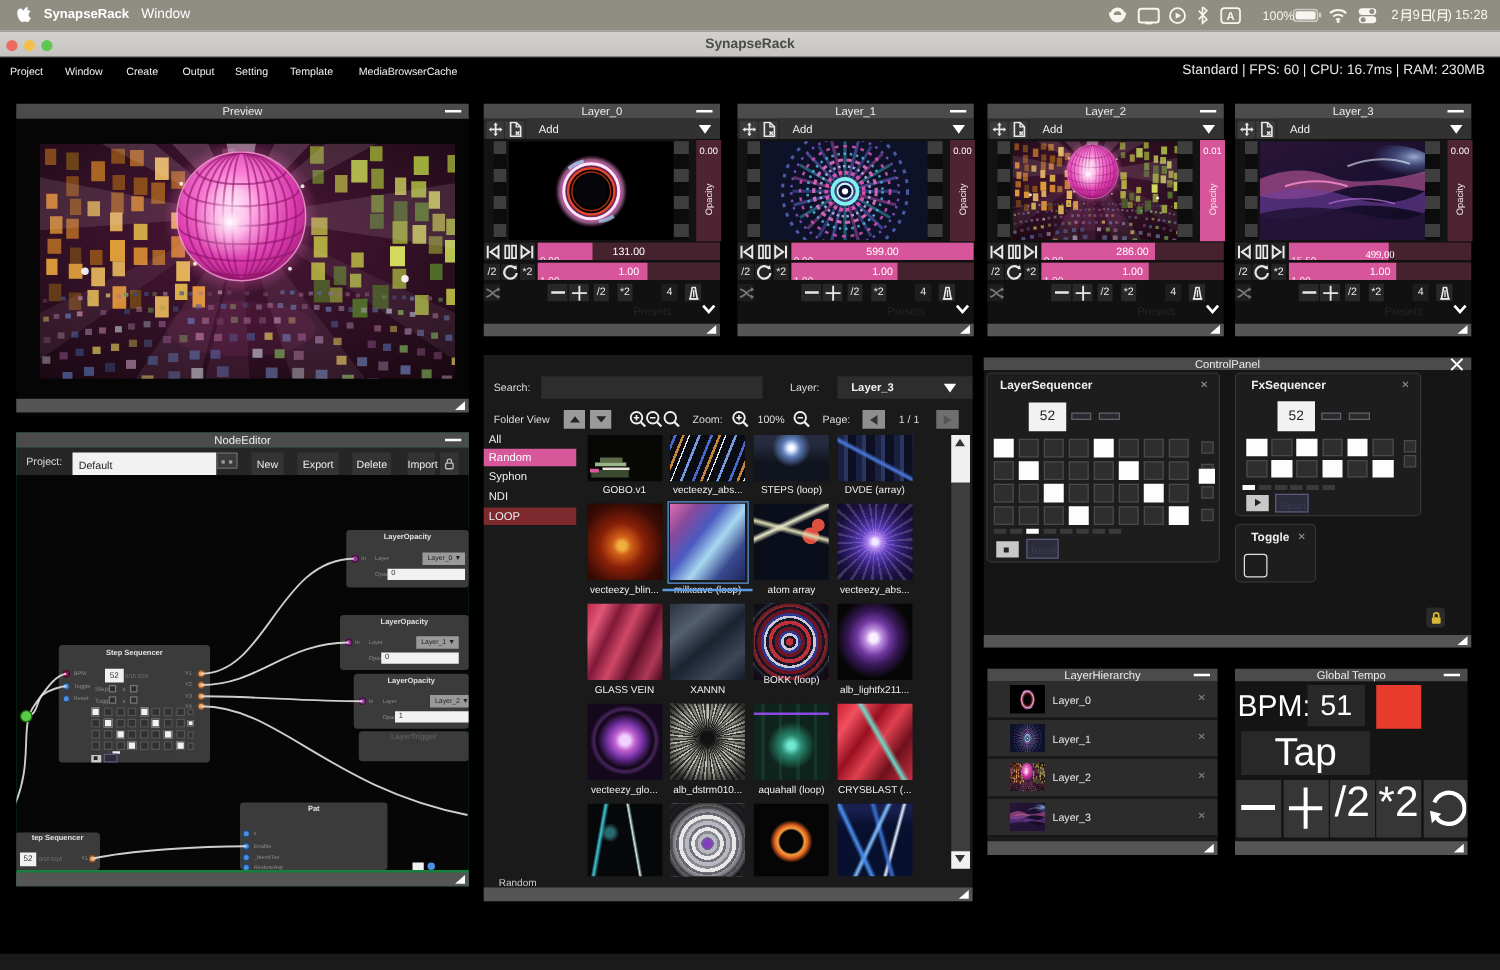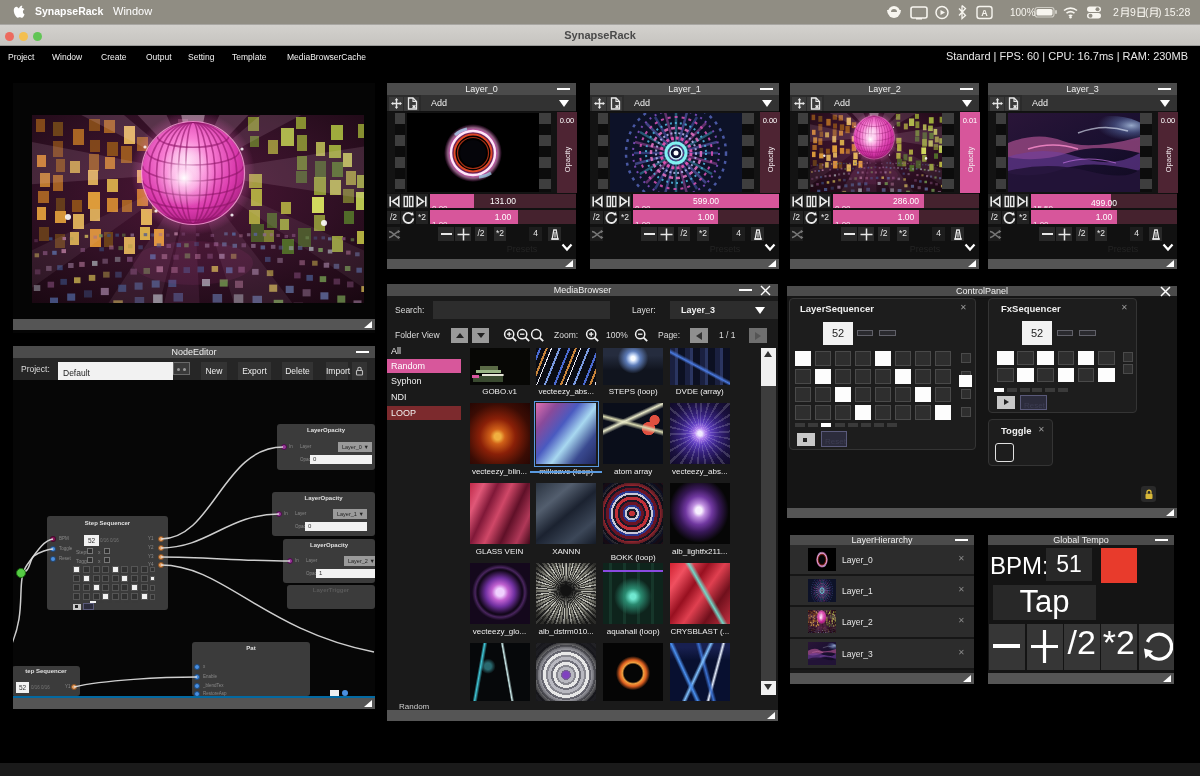--- a/index.html
+++ b/index.html
@@ -451,28 +451,29 @@
 <div class="ab" style="left:101px;top:52px;font-size:8.5px;color:#f2f2f2;">Create</div>
 <div class="ab" style="left:146px;top:52px;font-size:8.5px;color:#f2f2f2;">Output</div>
 <div class="ab" style="left:188px;top:52px;font-size:8.5px;color:#f2f2f2;">Setting</div>
 <div class="ab" style="left:232px;top:52px;font-size:8.5px;color:#f2f2f2;">Template</div>
 <div class="ab" style="left:287px;top:52px;font-size:8.5px;color:#f2f2f2;">MediaBrowserCache</div>
 <div class="ab" style="left:900px;top:50px;width:288px;text-align:right;font-size:11px;color:#e8e8e8;">Standard&nbsp;|&nbsp;FPS: 60&nbsp;|&nbsp;CPU: 16.7ms&nbsp;|&nbsp;RAM: 230MB</div>
 <div class="ab" style="left:0px;top:763px;width:1200px;height:13px;background:#1a1a1a;"></div>
 <div class="ab" style="left:13px;top:83px;width:362px;height:250px;background:#0a0a0a;"></div>
 <div class="ab" style="left:13px;top:83px;width:362px;height:12px;"></div>
 <div class="panel" style="left:13px;top:83px;width:362px;height:250px;background:#050505;">
+<div class="ptitle">Preview<div class="pdash" style="right:6px;"></div></div>
 <svg class="ab" style="left:19px;top:32px" width="332" height="188" viewBox="0 0 332 188">
       <use href="#disco"></use>
     </svg>
 <div class="pbot" style="bottom:3px;">
       <div class="tri"></div>
     </div>
 </div>
-<div class="panel" style="left:13px;top:346px;width:362px;height:363px;background:#0369a1;">
+<div class="panel" style="left:13px;top:346px;width:362px;height:363px;background:#15803d;">
 <div class="ptitle">NodeEditor<div class="pdash" style="right:6px;"></div></div>
 <div class="ab" style="left:0px;top:12px;width:362px;height:22px;background:#262626;"></div>
 <div class="ab" style="left:8px;top:18px;font-size:8.5px;color:#ddd;">Project:</div>
 <div class="ab" style="left:45px;top:15.5px;width:115px;height:18px;background:#f2f2f2;line-height:18px;"><span style="font-size:8.5px;color:#222;margin-left:5px;">Default</span></div>
 <div class="ab" style="left:160px;top:15.5px;width:17px;height:13px;background:#3a3a3a;border:1px solid #6a6a6a;">
       <div class="ab" style="left:3px;top:5px;width:3px;height:3px;background:#999;border-radius:50%;"></div>
       <div class="ab" style="left:9px;top:5px;width:3px;height:3px;background:#999;border-radius:50%;"></div>
     </div>
 <div class="ab" style="left:188px;top:15.5px;width:26px;height:18px;background:#333;color:#eee;font-size:8.5px;text-align:center;line-height:18px;">New</div>
 <div class="ab" style="left:225px;top:15.5px;width:33px;height:18px;background:#333;color:#eee;font-size:8.5px;text-align:center;line-height:18px;">Export</div>
@@ -950,21 +951,21 @@
         <rect x="7.6" y="1.5" width="3.2" height="10" fill="none" stroke="#e8e8e8" stroke-width="1.4"></rect>
       </svg>
     </div>
 <div class="ab" style="left:27.5px;top:111px;width:13px;height:13.5px;background:#232323;padding:0.5px 0 0 0.5px;">
       <svg width="13" height="13" viewBox="0 0 13 13">
         <path d="M10.8 1.5 V11.5 M2.2 2 L8.5 6.5 L2.2 11 Z" fill="none" stroke="#e8e8e8" stroke-width="1.6"></path>
       </svg>
     </div>
 <div class="ab" style="left:43px;top:110.8px;width:146px;height:14px;background:#45222e;overflow:hidden;">
 <div class="ab" style="left:0;top:0;width:55%;height:14px;background:#d7569b;"></div>
-<div class="ab" style="left:0;top:4px;width:100%;text-align:center;font-size:8.5px;color:#fff;">499.00</div>
+<div class="ab" style="left:0;top:4px;width:100%;text-align:center;font-size:8.5px;color:#fff;font-family:Liberation Serif, serif;">499.00</div>
 <div class="ab" style="left:2px;top:10px;font-size:8px;color:#fff;opacity:0.85;">15.50</div>
 </div>
 <div class="ab" style="left:0px;top:127.5px;width:13px;height:13.5px;background:#232323;color:#e8e8e8;font-size:8.5px;text-align:center;line-height:13.5px;">/2</div>
 <div class="ab" style="left:14px;top:127.5px;width:13px;height:13.5px;background:#232323;padding:0.5px 0 0 0.5px;">
       <svg width="13" height="13" viewBox="0 0 13 13">
         <path d="M10.6 4.2 A5 5 0 1 0 11.4 7.4" fill="none" stroke="#e8e8e8" stroke-width="1.8"></path>
         <path d="M8.2 3.2 L11.6 4.6 L11 1.2 Z" fill="#e8e8e8"></path>
       </svg>
     </div>
 <div class="ab" style="left:29px;top:127.5px;width:12px;height:13.5px;background:#232323;color:#e8e8e8;font-size:8.5px;text-align:center;line-height:13.5px;">*2</div>
@@ -999,23 +1000,20 @@
     </div>
 <div class="ab" style="left:100px;top:161px;width:70px;text-align:center;font-size:9px;color:#242424;">Presets</div>
 <svg class="ab" style="left:174px;top:160px" width="12" height="9" viewBox="0 0 12 9">
       <path d="M1.5 1.5 L6 6.5 L10.5 1.5" fill="none" stroke="#fff" stroke-width="2.2"></path>
     </svg>
 <div class="pbot" style="height:10.5px;">
       <div class="tri"></div>
     </div>
 </div>
 <div class="panel" style="left:387px;top:284px;width:391px;height:437px;background:#1a1a1a;">
-<div class="ptitle">MediaBrowser<div class="pdash" style="right:26px;"></div><svg class="ab" style="right:7px;top:1px" width="11" height="11" viewBox="0 0 11 11">
-        <path d="M1 1 L10 10 M10 1 L1 10" stroke="#fff" stroke-width="1.4"></path>
-      </svg></div>
 <div class="ab" style="left:8px;top:21px;font-size:8.5px;color:#ddd;">Search:</div>
 <div class="ab" style="left:46px;top:17px;width:177px;height:18px;background:#2d2d2d;"></div>
 <div class="ab" style="left:245px;top:21px;font-size:8.5px;color:#ddd;">Layer:</div>
 <div class="ab" style="left:283px;top:17px;width:108px;height:18px;background:#2d2d2d;color:#f0f0f0;font-size:9px;font-weight:bold;line-height:18px;padding-left:11px;">Layer_3</div>
 <div class="ab" style="left:368px;top:23px;width:0;height:0;border-left:5px solid transparent;border-right:5px solid transparent;border-top:7px solid #fff;"></div>
 <div class="ab" style="left:8px;top:46px;font-size:8.5px;color:#ddd;">Folder View</div>
 <div class="ab" style="left:64px;top:44px;width:17px;height:15px;background:#9a9a9a;">
       <div style="margin:5px auto 0;width:0;height:0;border-left:4px solid transparent;border-right:4px solid transparent;border-bottom:5px solid #222;"></div>
     </div>
 <div class="ab" style="left:85px;top:44px;width:17px;height:15px;background:#9a9a9a;">
@@ -1098,21 +1096,21 @@
 <div class="mlabel" style="left:213.2px;top:182.5px;">atom array</div>
 <div class="thumb m8" style="left:282.8px;top:119px;width:60px;height:61px;"></div>
 <div class="mlabel" style="left:279.8px;top:182.5px;">vecteezy_abs...</div>
 <div class="ab" style="left:146.7px;top:116.5px;width:65px;height:66px;border:1.6px solid #5a9ae0;"></div>
 <div class="ab" style="left:143.2px;top:187px;width:72px;height:1.5px;background:#5a9ae0;"></div>
 <div class="thumb m9" style="left:82.5px;top:198.5px;width:60px;height:61px;"></div>
 <div class="mlabel" style="left:79.5px;top:262.5px;">GLASS VEIN</div>
 <div class="thumb m10" style="left:149.2px;top:198.5px;width:60px;height:61px;"></div>
 <div class="mlabel" style="left:146.2px;top:262.5px;">XANNN</div>
 <div class="thumb m11" style="left:216.2px;top:198.5px;width:60px;height:61px;"></div>
-<div class="mlabel" style="left:213.2px;top:269px;">BOKK (loop)</div>
+<div class="mlabel" style="left:213.2px;top:255px;">BOKK (loop)</div>
 <div class="thumb m12" style="left:282.8px;top:198.5px;width:60px;height:61px;"></div>
 <div class="mlabel" style="left:279.8px;top:262.5px;">alb_lightfx211...</div>
 <div class="thumb m13" style="left:82.5px;top:278.5px;width:60px;height:61px;"></div>
 <div class="mlabel" style="left:79.5px;top:342.5px;">vecteezy_glo...</div>
 <div class="thumb m14" style="left:149.2px;top:278.5px;width:60px;height:61px;"></div>
 <div class="mlabel" style="left:146.2px;top:342.5px;">alb_dstrm010...</div>
 <div class="thumb m15" style="left:216.2px;top:278.5px;width:60px;height:61px;"></div>
 <div class="mlabel" style="left:213.2px;top:342.5px;">aquahall (loop)</div>
 <div class="thumb m16" style="left:282.8px;top:278.5px;width:60px;height:61px;"></div>
 <div class="mlabel" style="left:279.8px;top:342.5px;">CRYSBLAST (...</div>

